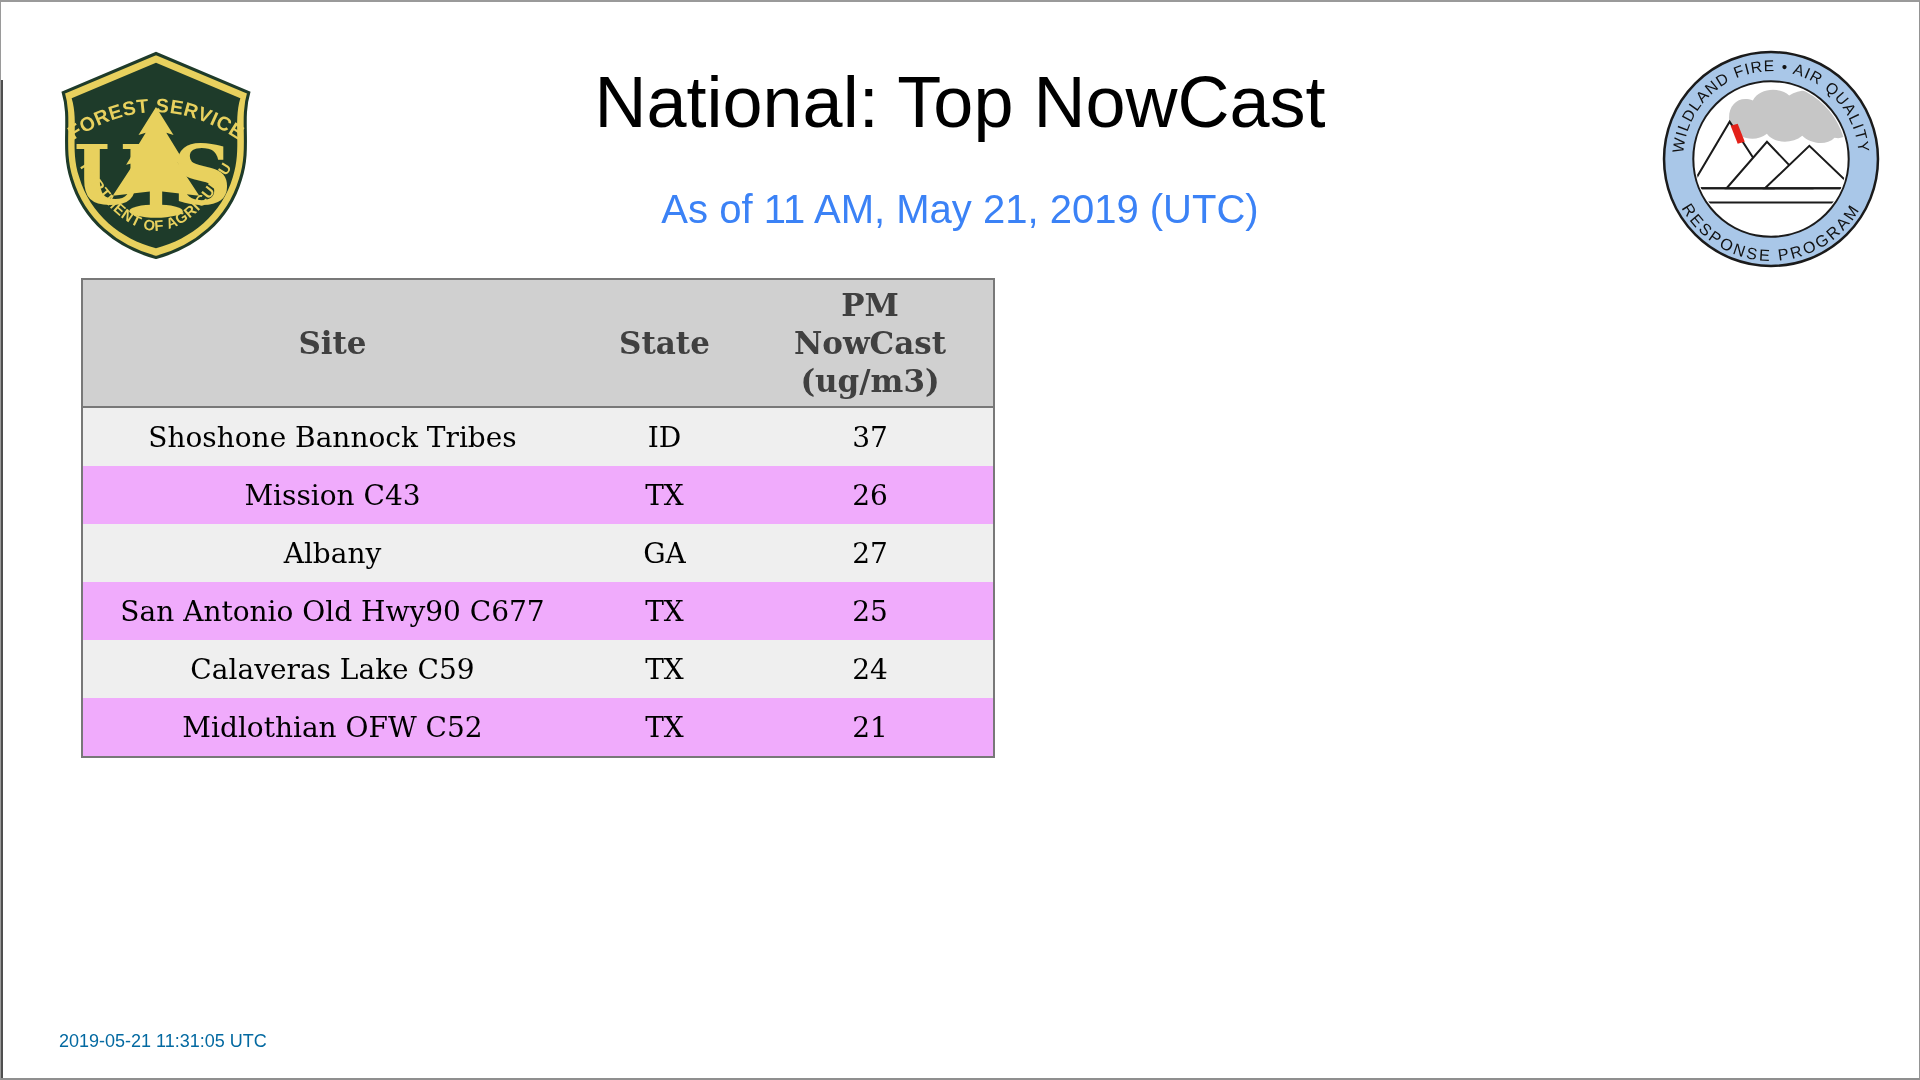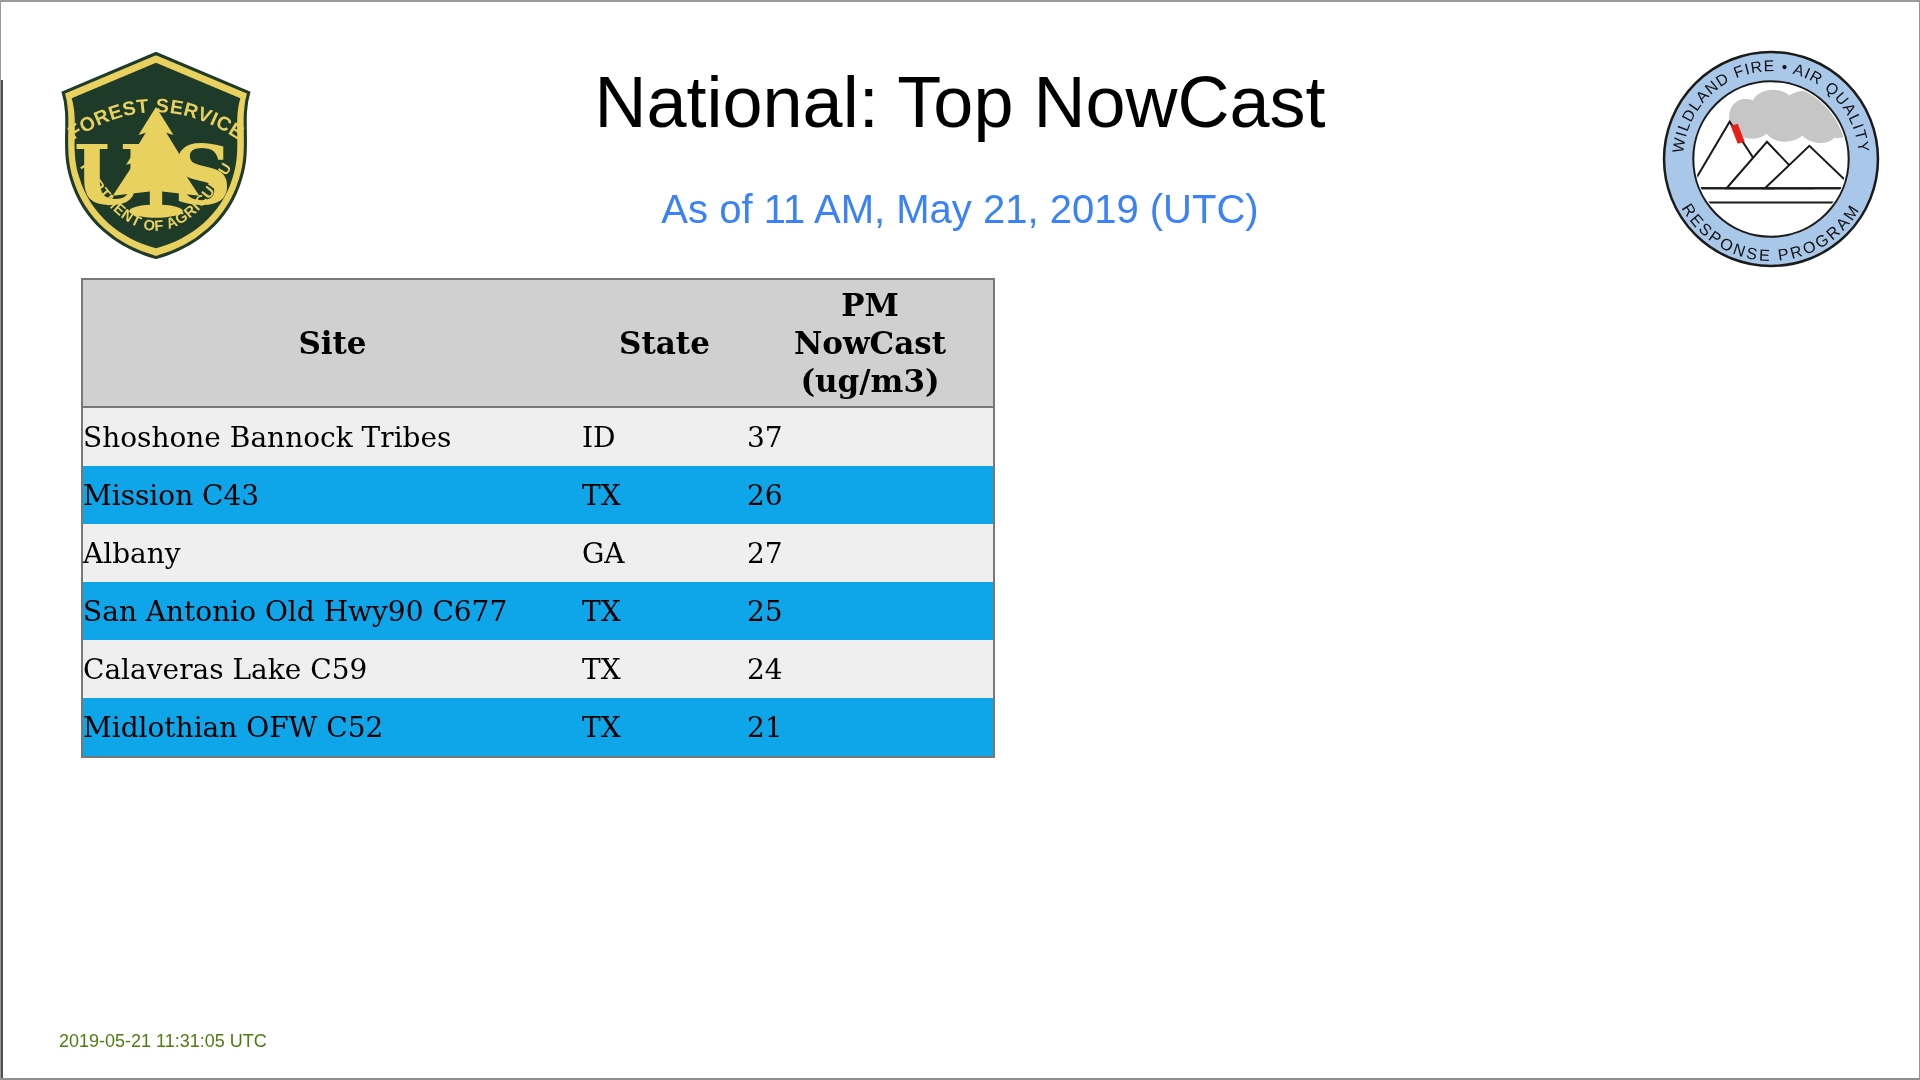--- a/index.html
+++ b/index.html
@@ -8,27 +8,27 @@
         border-bottom:2px solid #8f8f8f;overflow:hidden;font-family:"Liberation Sans",sans-serif;}
   .left-strip{position:absolute;left:0;top:78px;bottom:0;width:2px;background:#4f4f4f;}
   .usfs-logo{position:absolute;left:52px;top:47px;width:206px;height:212px;}
   .page-title{position:absolute;left:0;right:0;top:63px;text-align:center;font-size:72px;
               line-height:74px;color:#000000;}
   .page-subtitle{position:absolute;left:0;right:0;top:185px;text-align:center;font-size:40px;
                  line-height:44px;color:#3b82f6;}
   .airfire-logo{position:absolute;left:1659px;top:46px;width:222px;height:222px;}
   table.nowcast{position:absolute;left:80px;top:276px;width:912px;border-collapse:collapse;
                 table-layout:fixed;border:2px solid #787878;font-family:"DejaVu Serif",serif;}
-  table.nowcast th{background:#d0d0d0;color:#000000;font-size:31px;font-weight:bold;text-align:center;
+  table.nowcast th{background:#d0d0d0;color:#404040;font-size:31px;font-weight:bold;text-align:center;
                    vertical-align:middle;white-space:pre-line;line-height:38px;height:126px;
                    border-bottom:2px solid #787878;padding:0;}
-  table.nowcast td{height:58px;padding:0;font-size:28px;color:#000;vertical-align:middle;}
+  table.nowcast td{height:58px;padding:0;font-size:28px;color:#000;text-align:center;vertical-align:middle;}
   table.nowcast tr.odd td{background:#efefef;}
-  table.nowcast tr.even td{background:#0ea5e9;margin-left:36px;}
-  .footer-ts{position:absolute;left:58px;top:1028px;font-size:18px;line-height:22px;color:#4d7c0f;}
+  table.nowcast tr.even td{background:#f0abfc;margin-left:36px;}
+  .footer-ts{position:absolute;left:58px;top:1028px;font-size:18px;line-height:22px;color:#0369a1;}
   svg text{user-select:none;}
 </style>
 </head>
 <body>
 
 <div class="page">
 
   <div class="left-strip"></div>
 
   <svg class="usfs-logo" viewBox="0 0 200 205">

